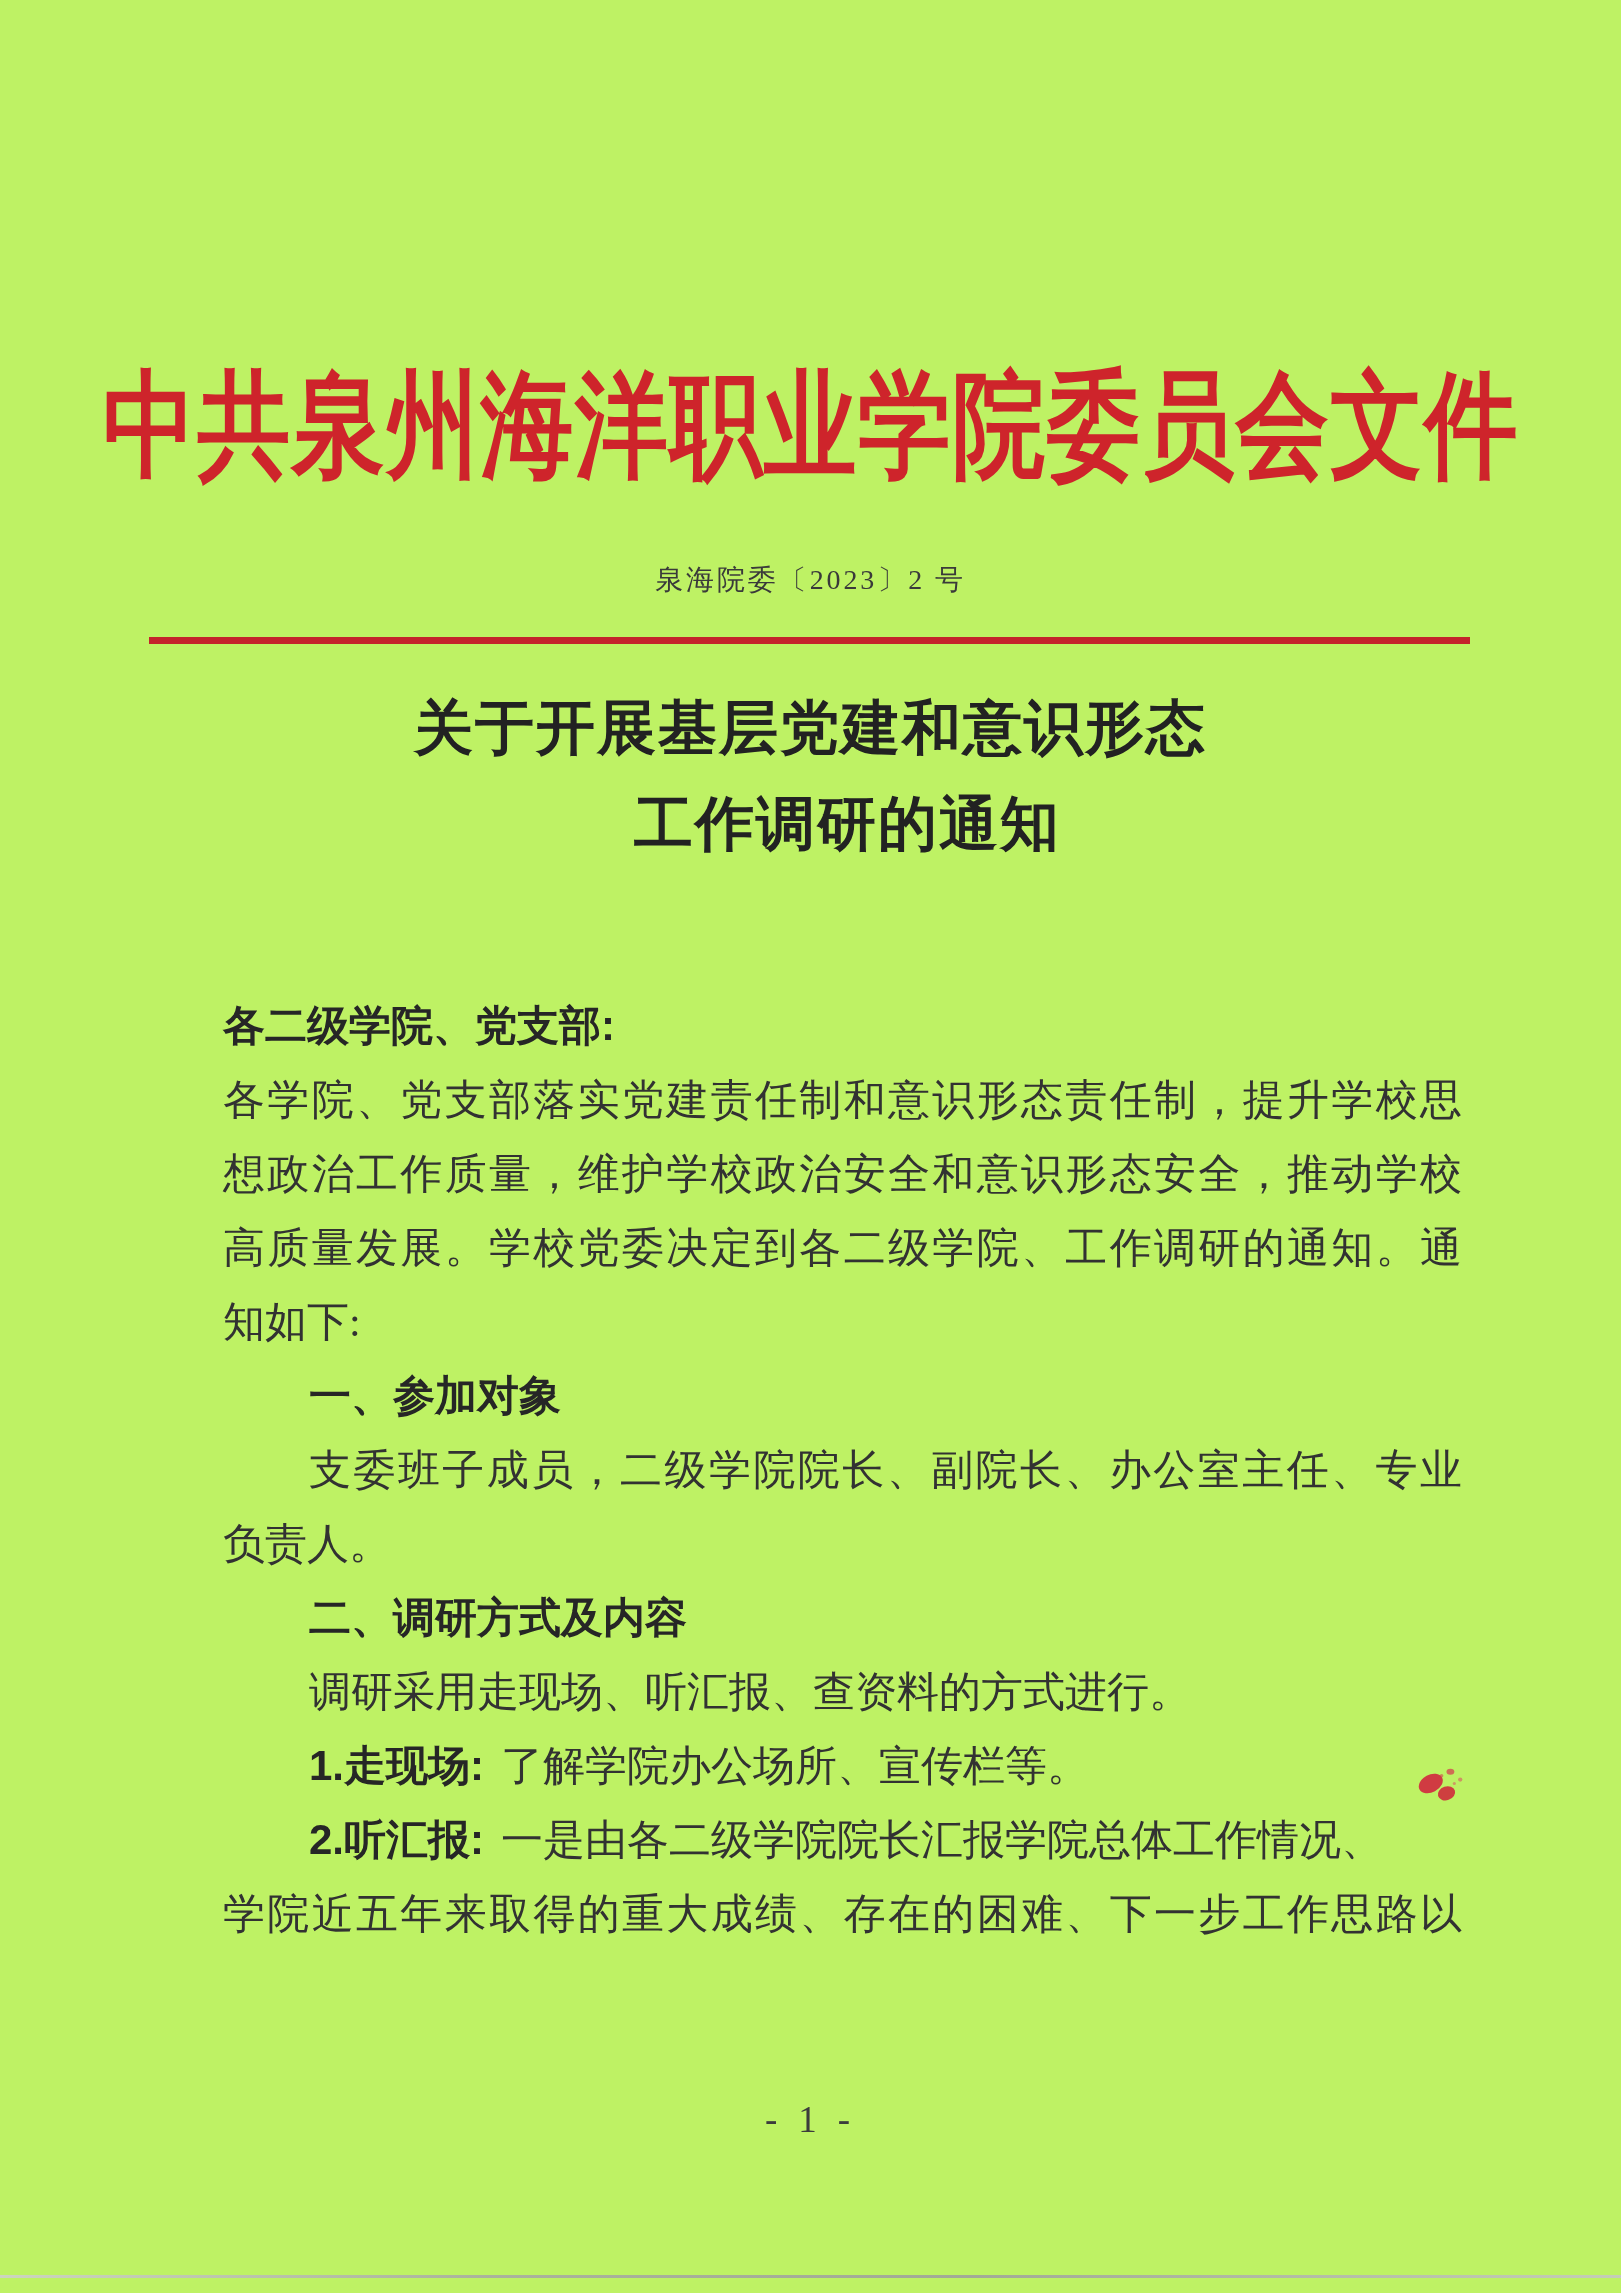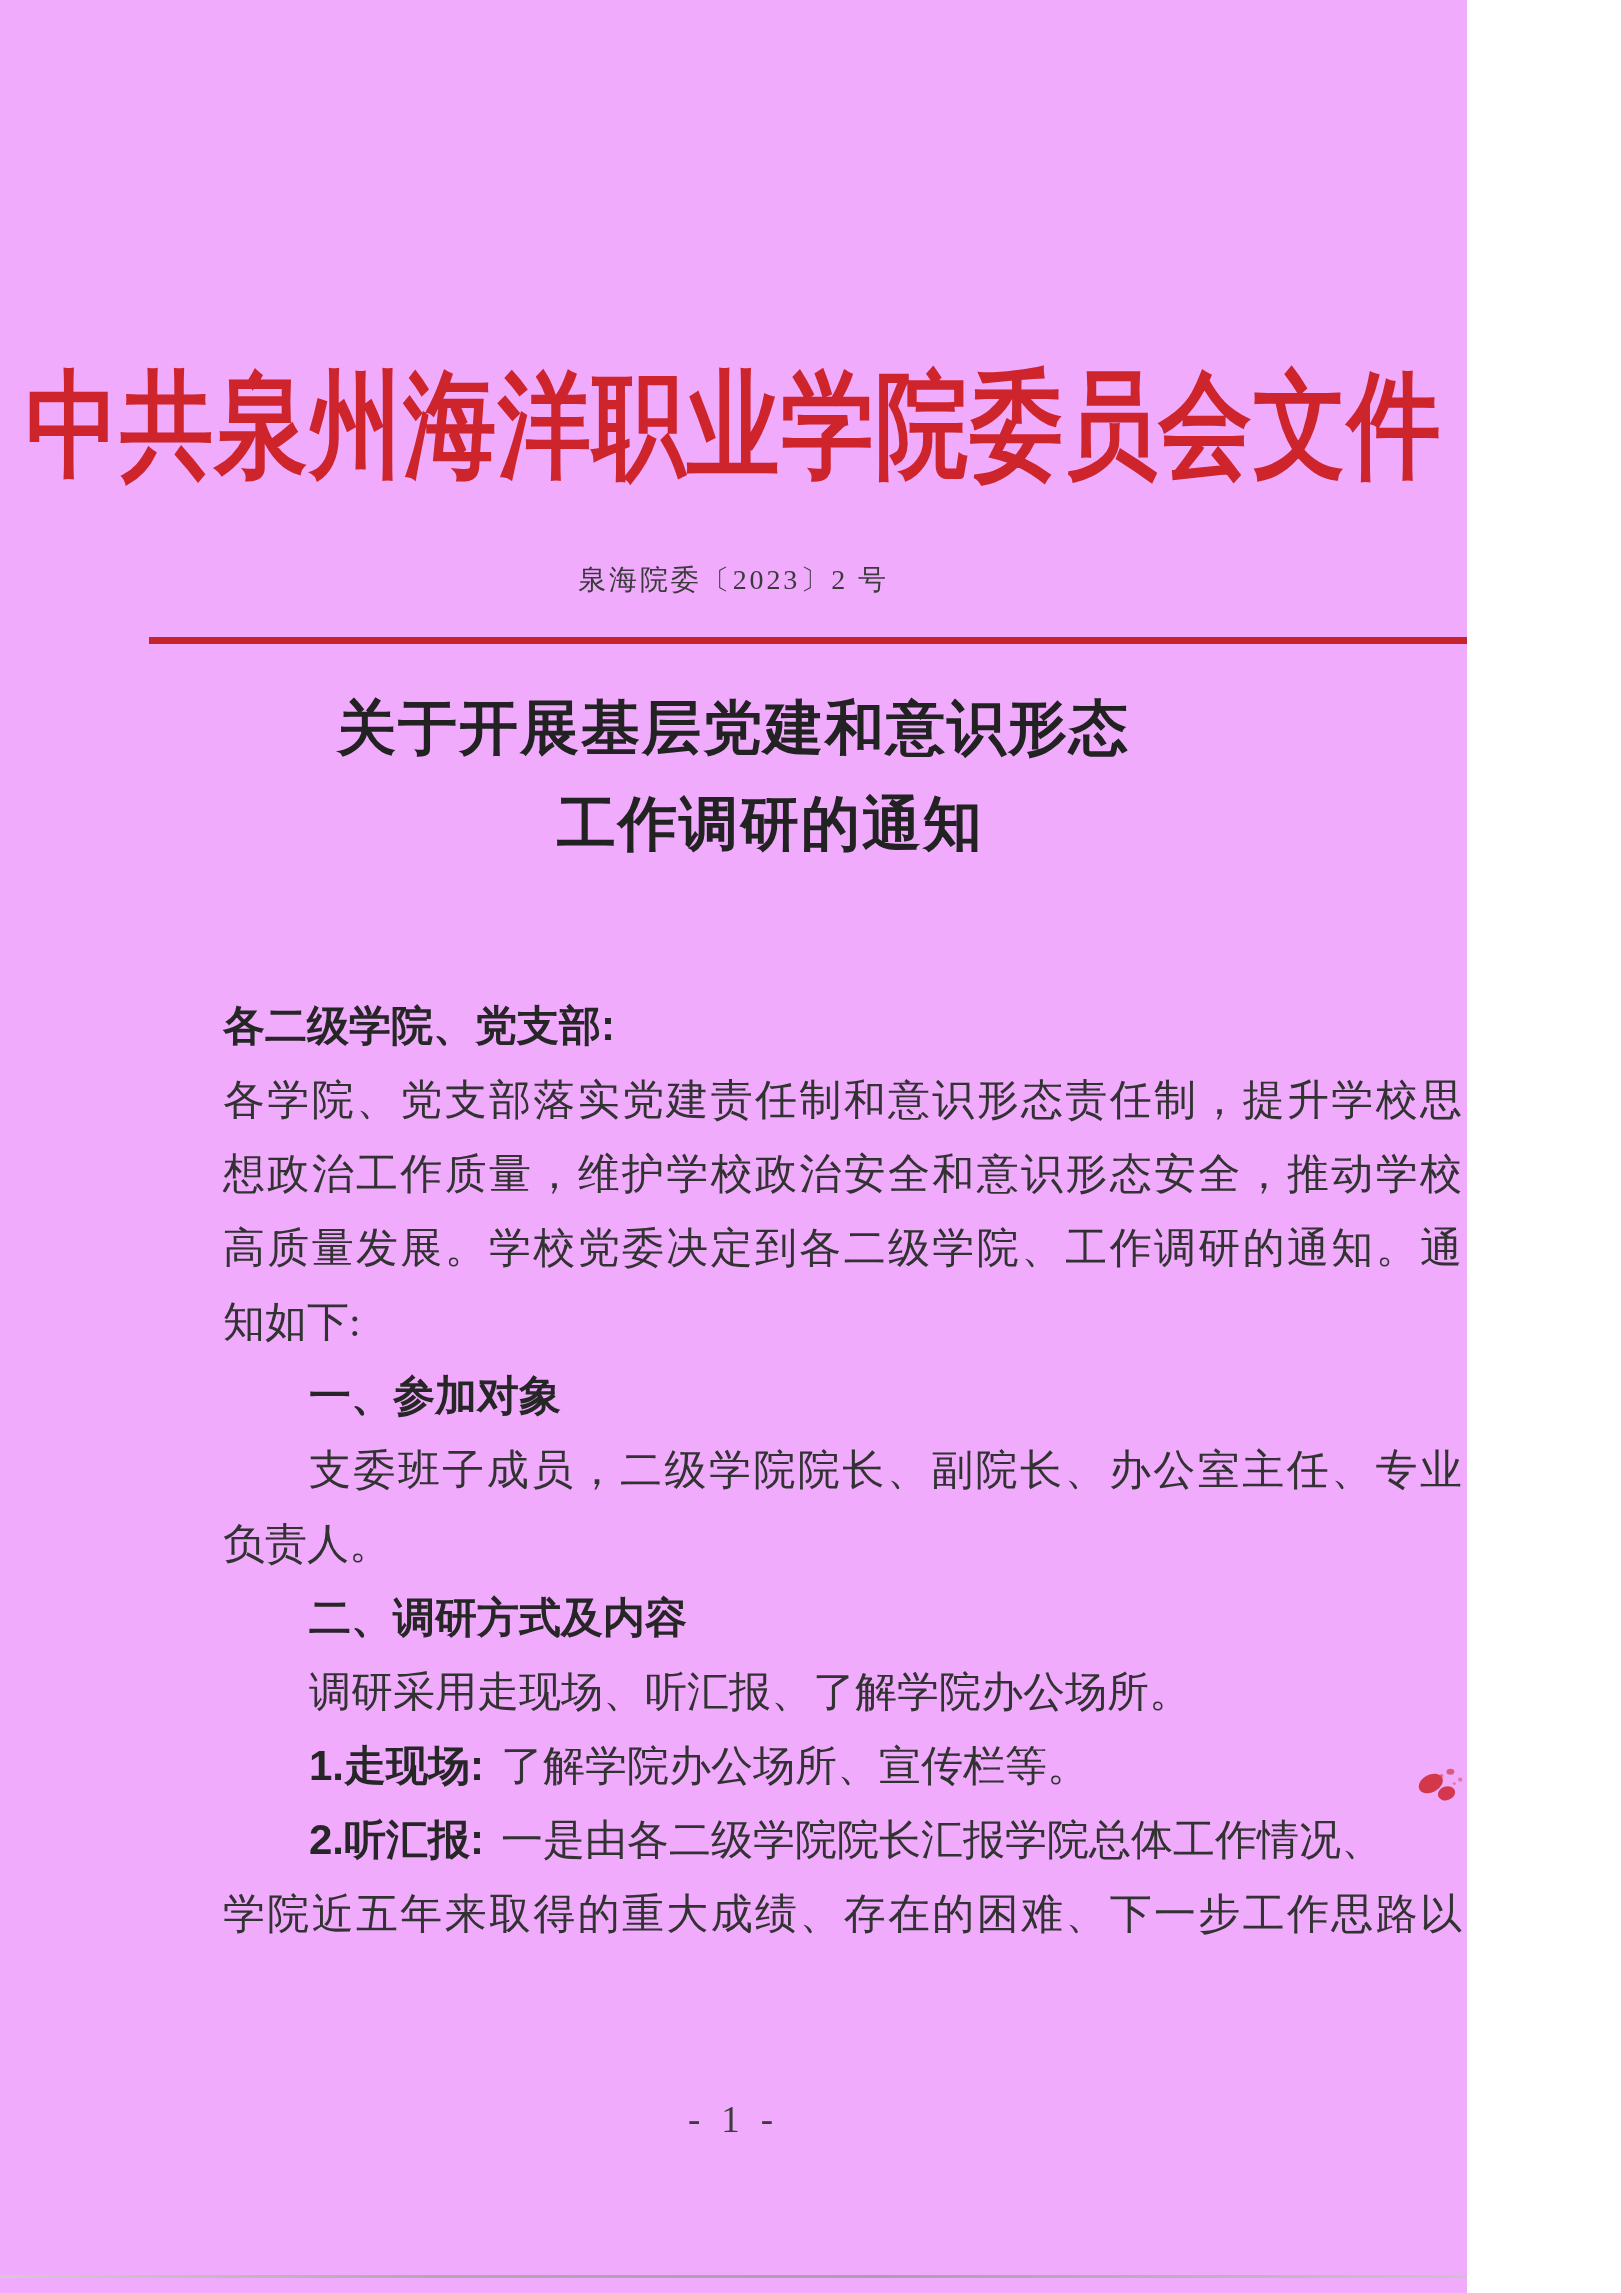--- a/index.html
+++ b/index.html
@@ -1,20 +1,20 @@
 <!DOCTYPE html>
 <html><head>
 <meta charset="utf-8">
 <style>
   html, body { margin: 0; padding: 0; background: #ffffff; }
   .page {
     position: relative;
-    width: 1467px;
+    width: 1621px;
     height: 2294px;
-    background: #f0abfc;
+    background: #bef264;
     overflow: hidden;
     font-family: "Liberation Serif", "DejaVu Serif", serif;
     color: #303030;
   }
   .abs { position: absolute; }
 
   
   .header-wrap {
     top: 361px; left: 0; width: 100%;
     display: flex; justify-content: center;
@@ -126,21 +126,21 @@
   <div class="abs body-block">
     <div class="line"><span class="lead">各二级学院、党支部:</span></div>
     <div class="line just"><span class="txt">各学院、党支部落实党建责任制和意识形态责任制，提升学校思</span></div>
     <div class="line just"><span class="txt">想政治工作质量，维护学校政治安全和意识形态安全，推动学校</span></div>
     <div class="line just"><span class="txt">高质量发展。学校党委决定到各二级学院、工作调研的通知。通</span></div>
     <div class="line"><span class="txt">知如下:</span></div>
     <div class="line ind"><span class="lead">一、参加对象</span></div>
     <div class="line ind just"><span class="txt">支委班子成员，二级学院院长、副院长、办公室主任、专业</span></div>
     <div class="line"><span class="txt">负责人。</span></div>
     <div class="line ind"><span class="lead">二、调研方式及内容</span></div>
-    <div class="line ind"><span class="txt">调研采用走现场、听汇报、了解学院办公场所。</span></div>
+    <div class="line ind"><span class="txt">调研采用走现场、听汇报、查资料的方式进行。</span></div>
     <div class="line ind gap"><span class="lead">1.走现场:</span><span class="txt">了解学院办公场所、宣传栏等。</span></div>
     <div class="line ind gap"><span class="lead">2.听汇报:</span><span class="txt">一是由各二级学院院长汇报学院总体工作情况、</span></div>
     <div class="line just"><span class="txt">学院近五年来取得的重大成绩、存在的困难、下一步工作思路以</span></div>
   </div>
 
   <div class="abs page-number">- 1 -</div>
 
   <div class="abs ink-mark">
     <svg width="61" height="53" viewBox="0 0 62 54" xmlns="http://www.w3.org/2000/svg">
       <ellipse cx="16" cy="26" rx="13" ry="9" fill="#d13040" opacity="0.95" transform="rotate(-28 16 26)"></ellipse>

